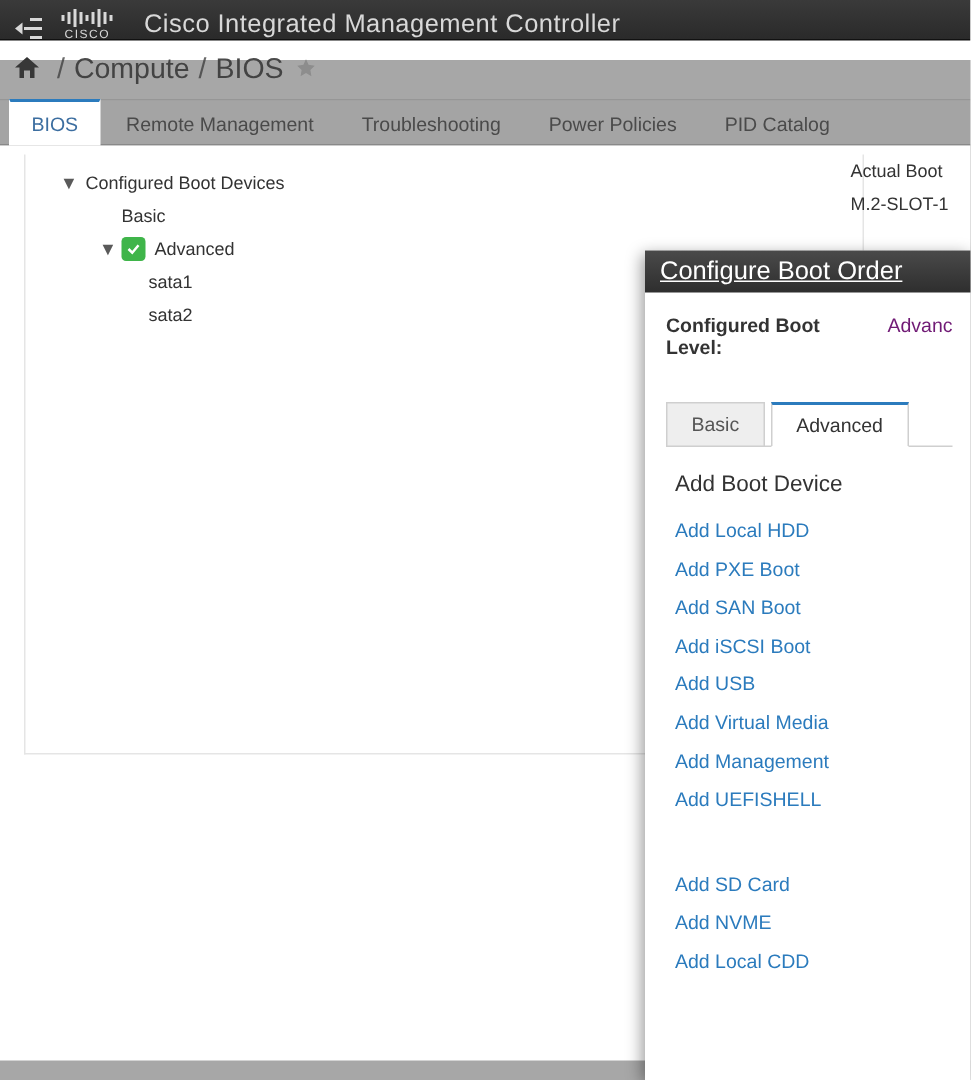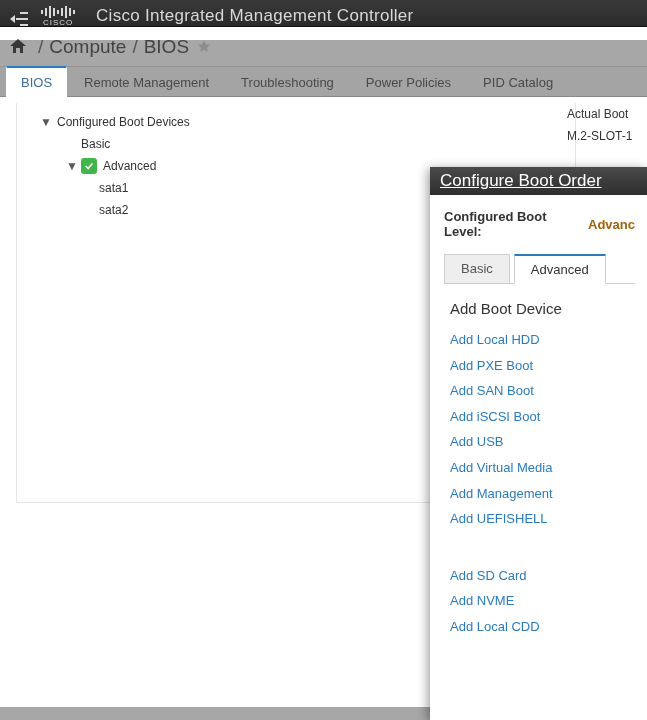--- a/index.html
+++ b/index.html
@@ -121,23 +121,23 @@
     padding: 0 10px;
     text-decoration: underline;
   }
   .modal-body {
     flex: 1;
     padding: 14px 12px 0 14px;
     font-size: 13px;
     color: #333;
     overflow: hidden;
   }
-  .modal-body .cbl-row { display:flex; align-items:center; margin-bottom: 14px; font-size:13px; }
+  .modal-body .cbl-row { display:flex; margin-bottom: 28px; font-size:13px; }
   .modal-body .cbl-row .lbl { font-weight:bold; color:#333; margin-right: 10px; }
-  .modal-body .cbl-row .val { color:#a16207;font-weight:bold; }
+  .modal-body .cbl-row .val { color:#701a75; }
 
   .modal-tabs { display:flex; border-bottom:1px solid #cfcfcf; margin-bottom: 16px; }
   .modal-tabs .mtab {
     padding: 6px 16px;
     font-size: 13px;
     color: #555;
     border: 1px solid #cfcfcf;
     background: #eee;
     cursor: pointer;
     position: relative;

